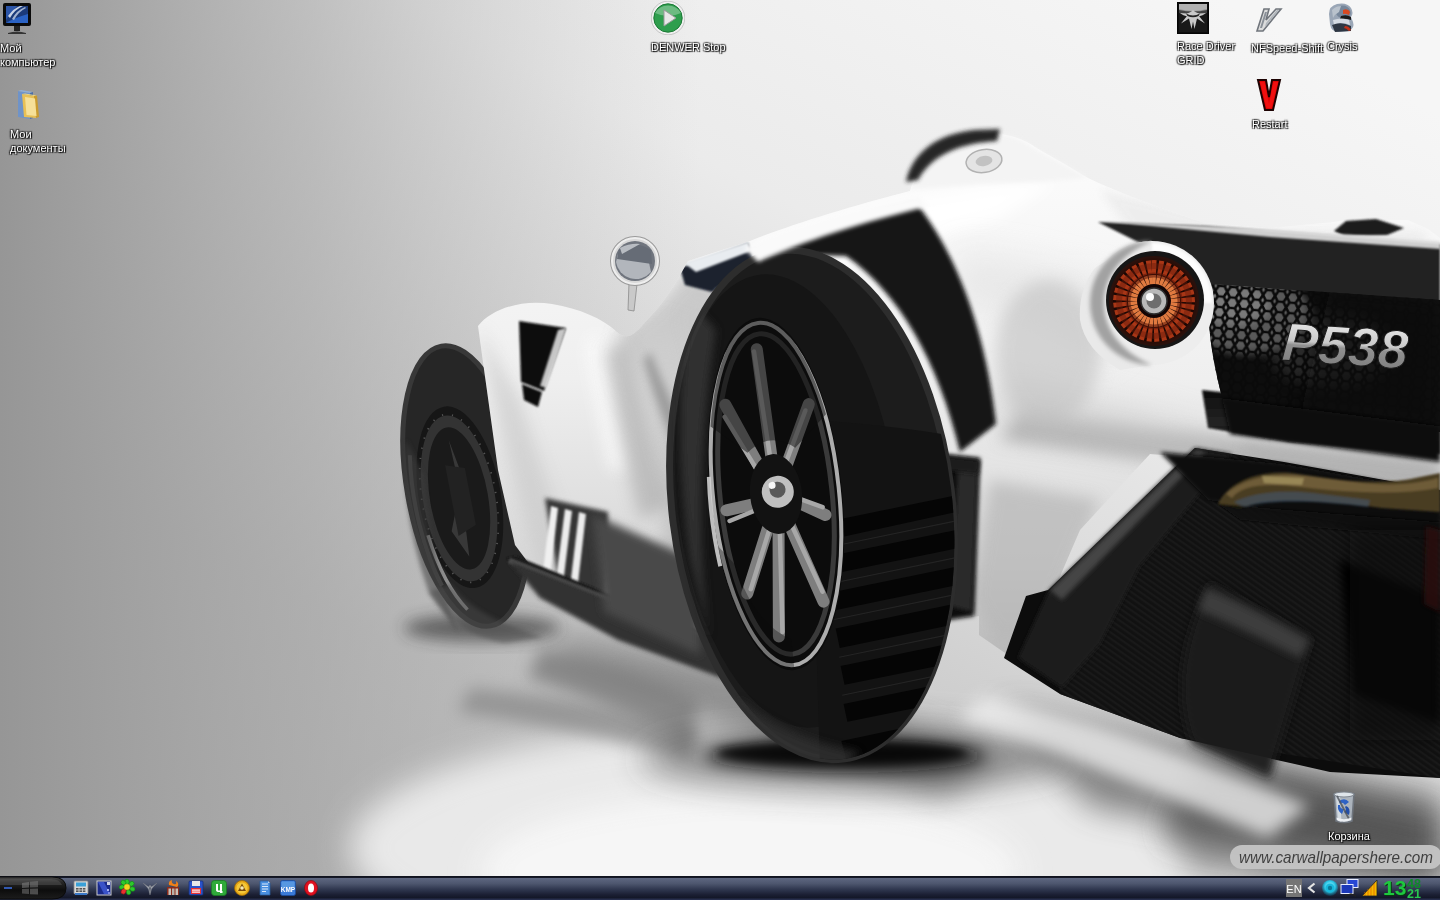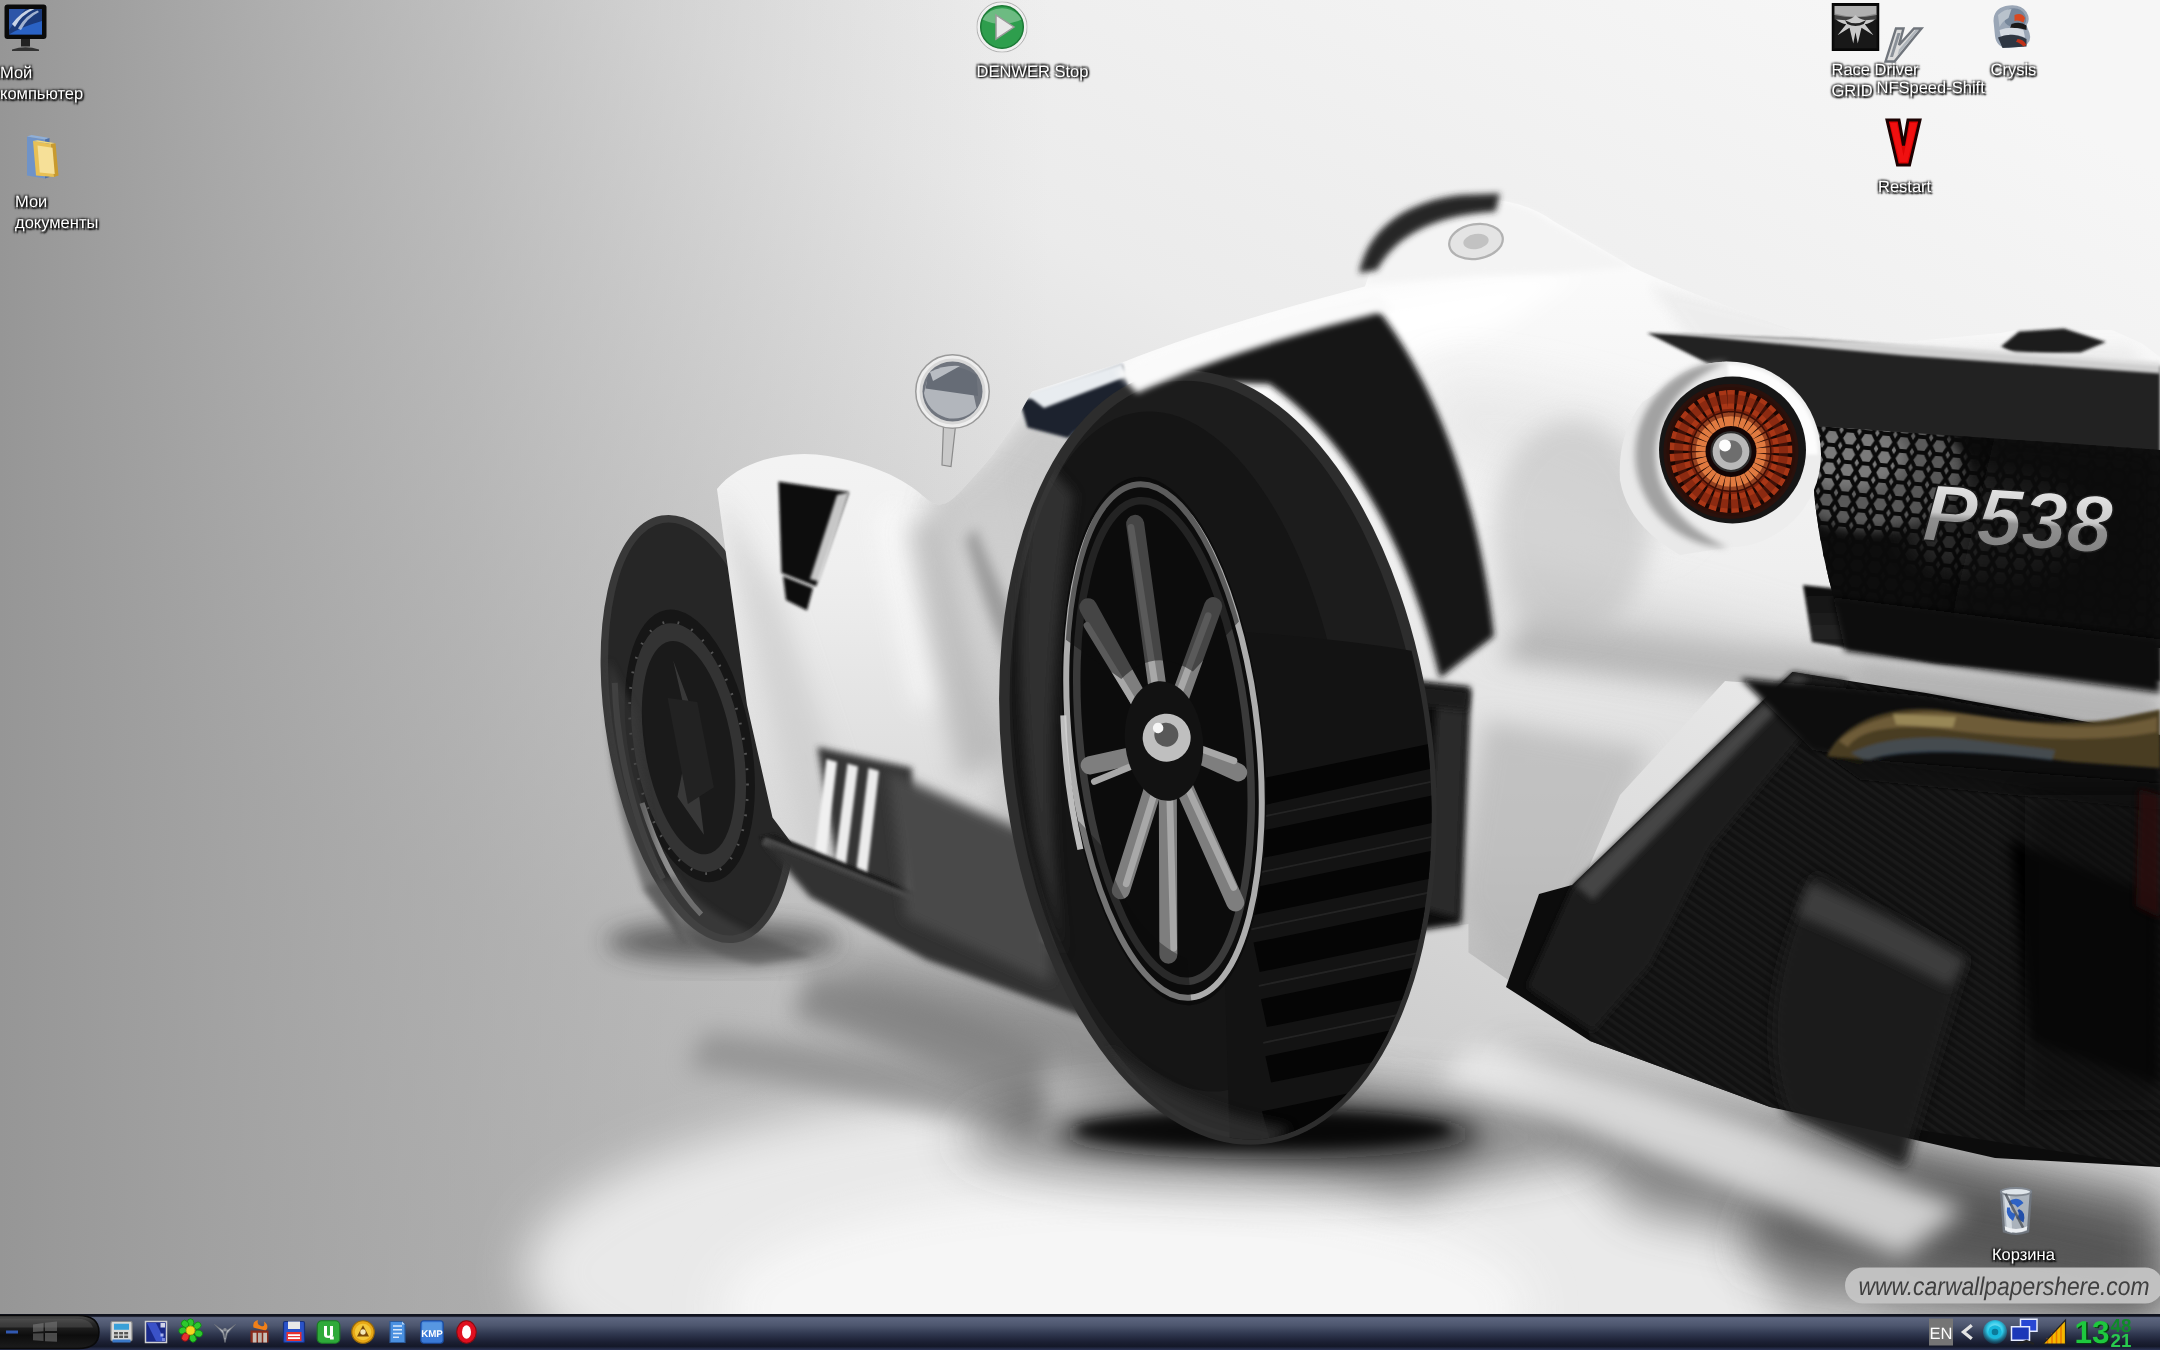--- a/index.html
+++ b/index.html
@@ -392,32 +392,32 @@
  <svg class="img" width="34" height="34" viewBox="0 0 34 34">
   <circle cx="17" cy="17" r="17" fill="#f0f0f0"></circle>
   <circle cx="17" cy="17" r="16.8" fill="none" stroke="#9a9a9a" stroke-width="0.5"></circle>
   <circle cx="17" cy="17" r="14.2" fill="#2e9e4d"></circle>
   <circle cx="17" cy="17" r="14.2" fill="none" stroke="#1c7a36" stroke-width="1"></circle>
   <path d="M4,12 A15,15 0 0 1 30,12 Q17,18 4,12 Z" fill="#fff" opacity="0.3"></path>
   <path d="M13,9 L25,17 L13,25 Z" fill="#e8e8e8" stroke="#9a9a9a" stroke-width="1"></path>
  </svg>
  <div class="lbl">DENWER Stop</div>
 </div>
-<div class="icon" style="left:1221px;top:2px;width:120px;">
+<div class="icon" style="left:1177px;top:2px;width:120px;">
  <svg class="img" width="32" height="32" viewBox="0 0 32 32">
   <rect x="0.5" y="0.5" width="31" height="31" fill="#0c0c0c" stroke="#050505"></rect>
   <rect x="2" y="2" width="28" height="28" fill="#181818"></rect>
   <path d="M2,2 L30,2 L30,8 Q16,11 2,8 Z" fill="#c2c2c2" opacity="0.9"></path>
   <path d="M2,7 Q16,11 30,7 L30,11 Q16,14 2,11 Z" fill="#6a6a6a" opacity="0.5"></path>
   <path d="M16,8 C14.5,10 12,11 9.5,11.5 L3,11 C5.5,13 7.5,13.8 9.8,14.2 L4,21.5 L12,16.5 L14.5,27 L16,19.5 L17.5,27 L20,16.5 L28,21.5 L22.2,14.2 C24.5,13.8 26.5,13 29,11 L22.5,11.5 C20,11 17.5,10 16,8 Z" fill="#c9c9c9"></path>
   <path d="M9,11.5 Q16,15.5 23,11.5 L21.5,14 Q16,16.5 10.5,14 Z" fill="#222"></path>
  </svg>
  <div class="lbl">Race Driver<br>GRID</div>
 </div>
-<div class="icon" style="left:1251px;top:16px;width:120px;">
+<div class="icon" style="left:1251px;top:6px;width:120px;">
  <svg class="img" width="32" height="30" viewBox="0 0 32 30">
   <path d="M6,25 L13,3 L18,3 L15,14 L25,3 L30,3 L25,9 L12,25 Z" fill="#dcdcdc" stroke="#70757c" stroke-width="1.6"></path>
   <path d="M9,22 L14,6 L16,6 L11,22 Z" fill="#8a9098"></path>
   <path d="M15,17 L26,4 L28,4 L14,21 Z" fill="#b0b6bc"></path>
  </svg>
  <div class="lbl">NFSpeed-Shift</div>
 </div>
 <div class="icon" style="left:1327px;top:2px;width:120px;">
  <svg class="img" width="32" height="32" viewBox="0 0 32 32">
   <path d="M10,2 Q20,0 24,6 Q27,11 24,15 L26,20 Q28,26 22,29 L12,30 Q4,30 3,22 L2,12 Q2,4 10,2 Z" fill="#9aa6b6"></path>

